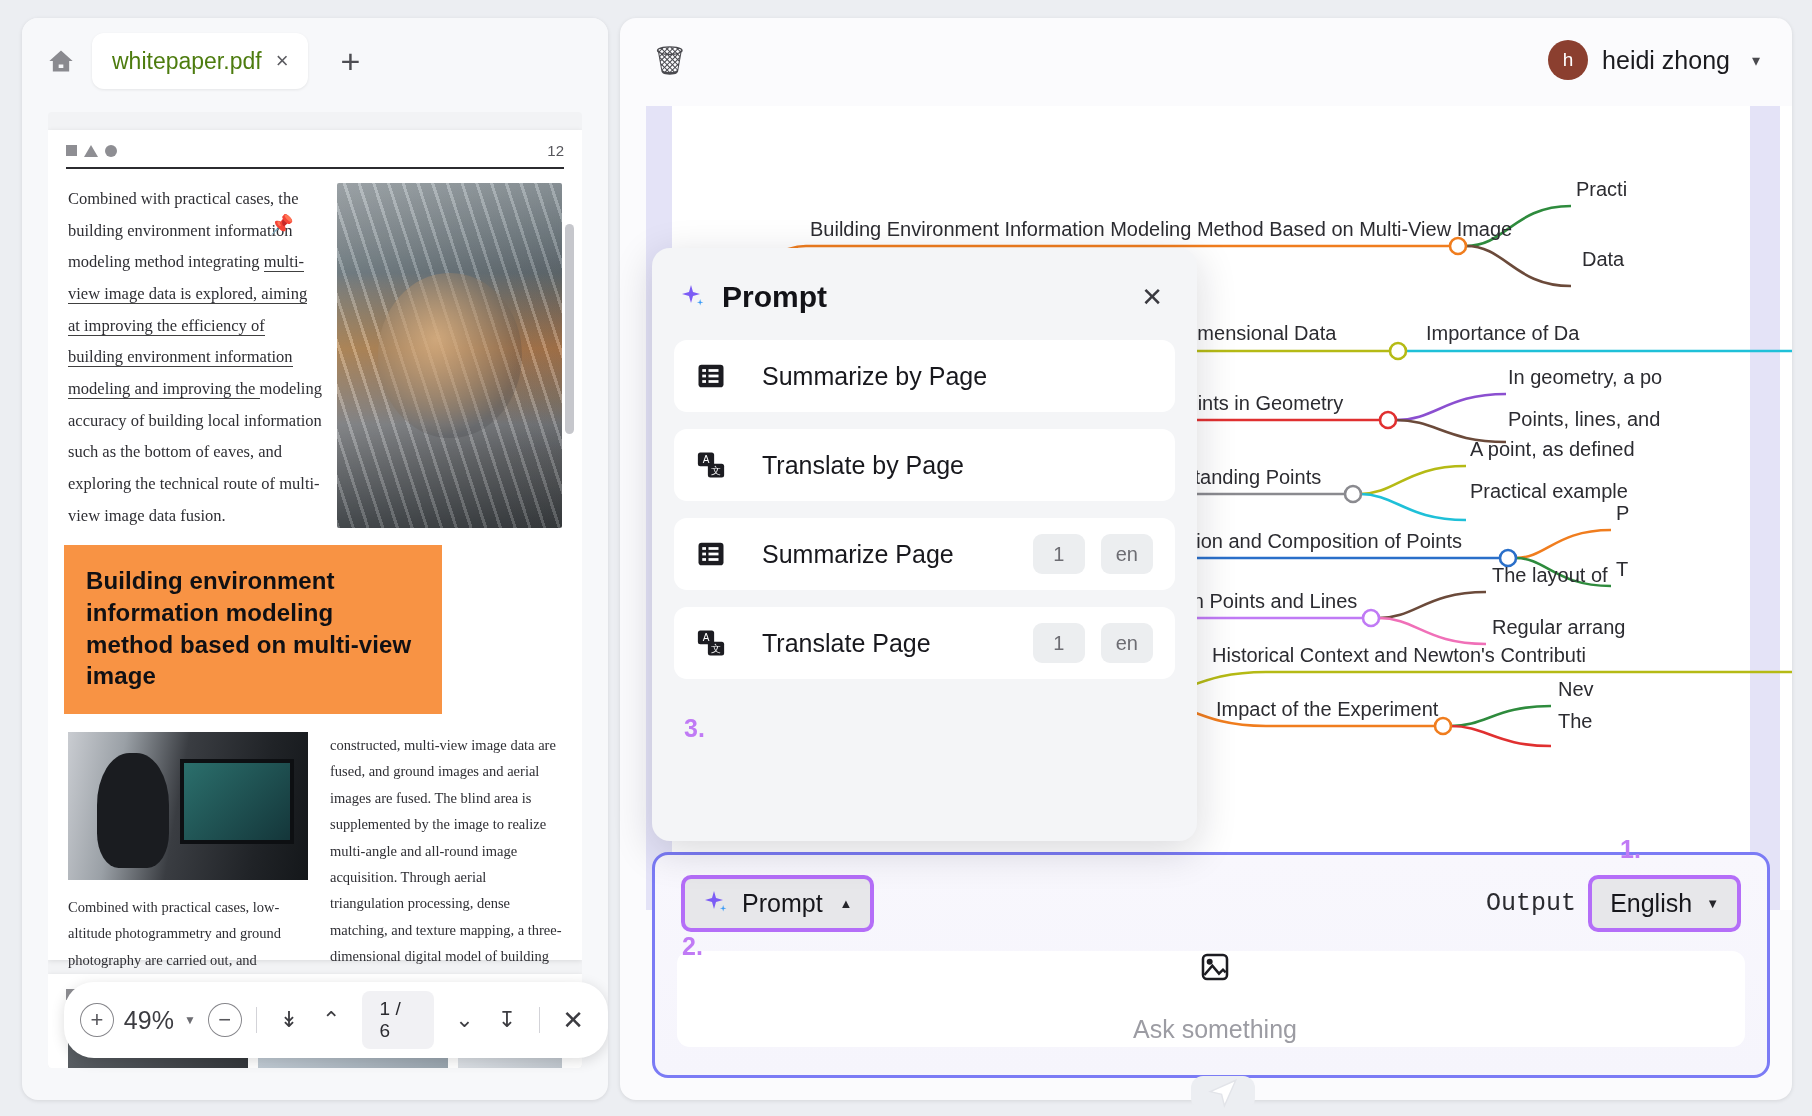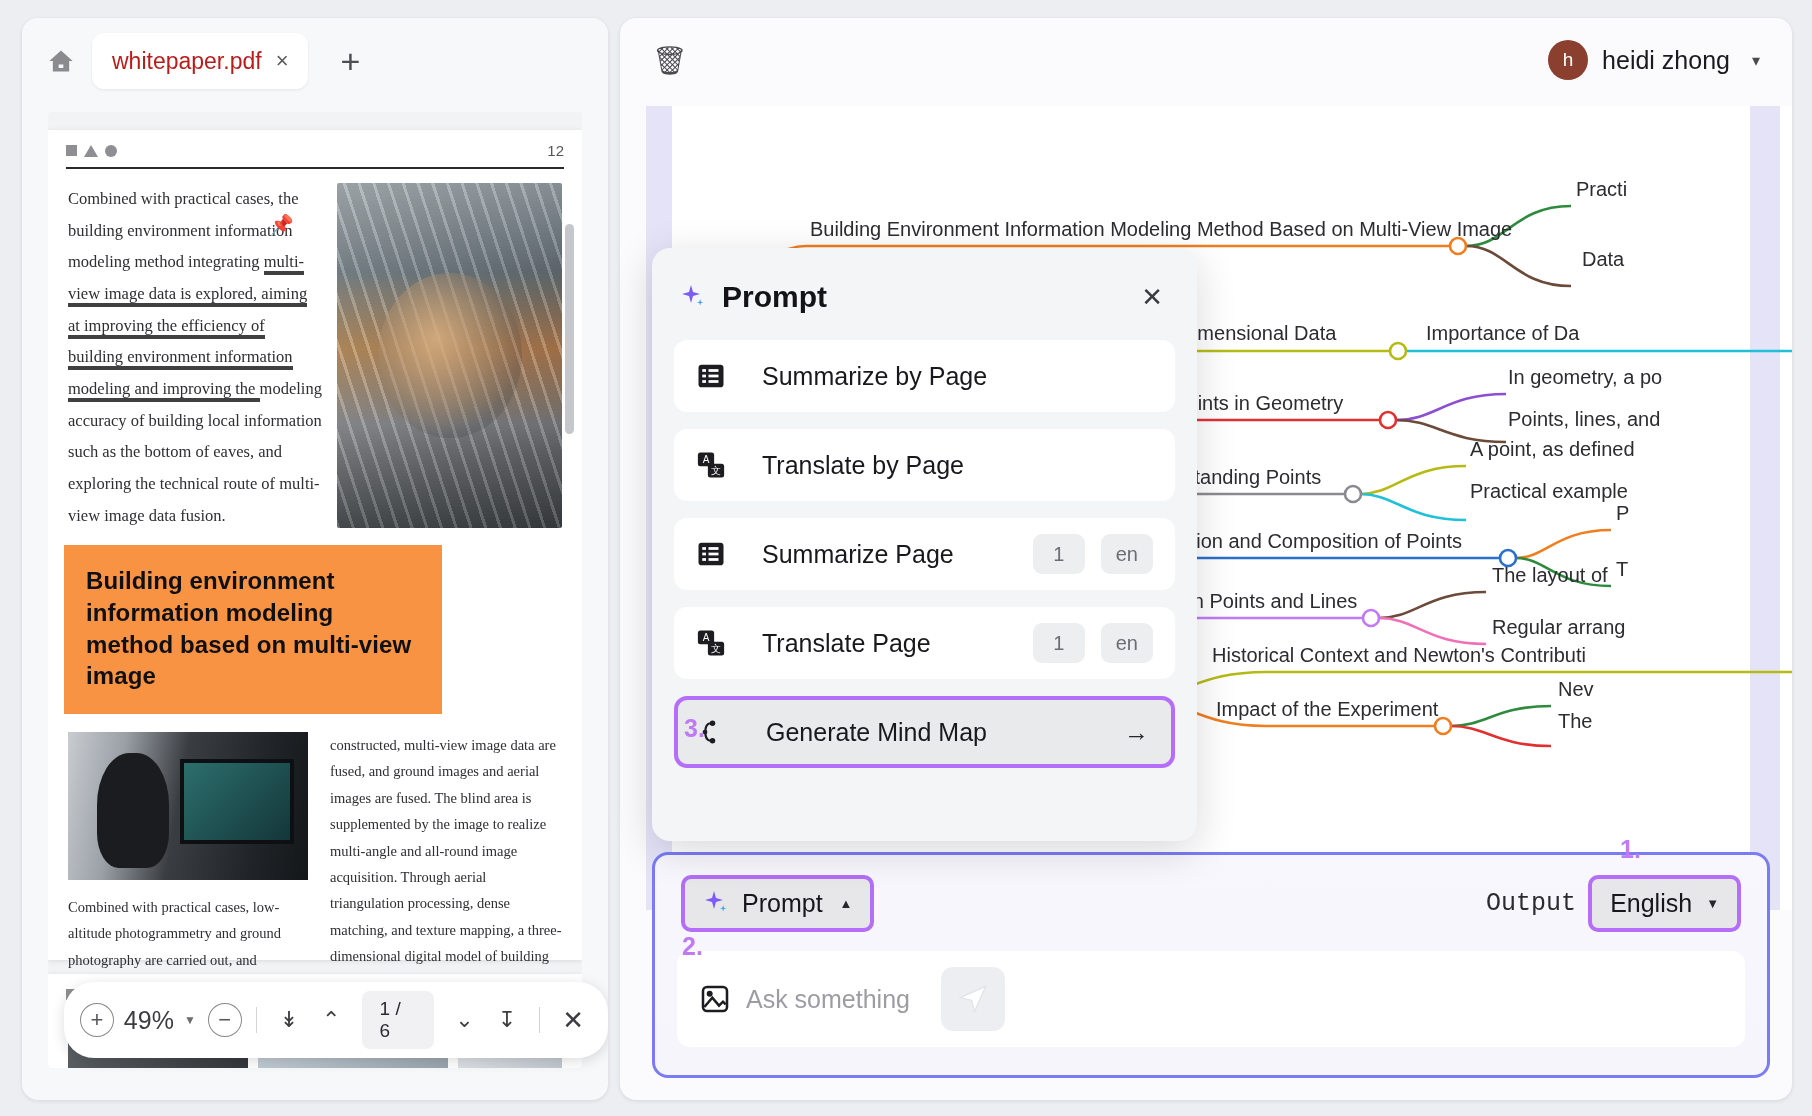--- a/index.html
+++ b/index.html
@@ -29,21 +29,21 @@
     width: 42px; height: 42px; display: flex; align-items: center; justify-content: center;
     border-radius: 8px; cursor: pointer;
   }
   .tab-chip {
     display: flex; align-items: center; gap: 14px;
     background: #fff; border-radius: 12px;
     padding: 12px 20px; height: 56px;
     box-shadow: 0 1px 3px rgba(0,0,0,.08);
     cursor: pointer;
   }
-  .tab-chip .tab-title { font-size: 23px; color: #b91c1c; white-space: nowrap; }
+  .tab-chip .tab-title { font-size: 23px; color: #4d7c0f; white-space: nowrap; }
   .tab-close { font-size: 22px; color: #5b5b60; line-height: 1; cursor: pointer; }
   .new-tab {
     width: 40px; height: 40px; margin-left: 12px;
     display: flex; align-items: center; justify-content: center;
     font-size: 34px; color: #4d4d52; font-weight: 300; cursor: pointer;
   }
 
   .doc-viewport {
     position: absolute; left: 26px; top: 94px; right: 26px; bottom: 32px;
     background: #f2f3f5; border-radius: 4px; overflow: hidden;
@@ -66,21 +66,21 @@
   .pnum { font-size: 15px; color: #56565b; }
   .page-rule { height: 2px; background: #2b2b2f; margin: 0 18px; }
 
   .doc-body { padding: 14px 20px 0 20px; position: relative; }
   .doc-top { display: flex; gap: 14px; }
   .doc-col-left { width: 255px; }
   .doc-para {
     font-family: "Liberation Serif", serif;
     font-size: 16.5px; line-height: 1.92; color: #2e2e33;
   }
-  .doc-para .ul { border-bottom: 4px solid #404040; }
+  .doc-para .ul { border-bottom: 1px solid #404040; }
   .pin { position: absolute; left: 222px; top: 44px; font-size: 19px; color: #f0c419; }
   .doc-photo-1 {
     flex: 1; height: 345px; border-radius: 2px;
     background:
       linear-gradient(120deg, rgba(255,255,255,.18), rgba(0,0,0,.25)),
       linear-gradient(#9aa3a8 0%, #6f7a80 26%, #b98a5a 48%, #8d8f92 70%, #4c5155 100%);
     background-blend-mode: overlay, normal;
     position: relative; overflow: hidden;
   }
   .doc-photo-1::before {
@@ -257,21 +257,21 @@
   .lang-sel {
     display: flex; align-items: center; gap: 14px;
     background: #e7e7ea; border: 4px solid #b46ef8;
     border-radius: 10px; padding: 10px 18px; cursor: pointer;
   }
   .lang-sel .txt { font-size: 25px; color: #16161b; }
   .lang-sel .cd { font-size: 13px; color: #26262b; }
   .comp-input {
     margin: 0 22px; height: 96px; background: #fff;
     border-radius: 13px; display: flex; align-items: center;
-    padding: 0 14px 0 22px; gap: 15px;
+    padding: 0 14px 0 22px; gap: 32px; flex-direction: column;
   }
   .img-ic { width: 32px; height: 32px; flex: none; cursor: pointer; }
   .ask-ph { font-size: 25px; color: #9c9ca3; }
   .hint { margin-left: auto; font-size: 22px; color: #a9a9b0; }
   .send-btn {
     width: 64px; height: 64px; border-radius: 12px;
     background: #eceef2; display: flex; align-items: center; justify-content: center;
     margin-left: 16px; cursor: pointer;
   }
 </style>
@@ -517,32 +517,20 @@
             <text x="16" y="19.5" font-size="8" fill="#fff" text-anchor="middle" font-family="Liberation Sans">文</text>
           </svg>
       </span>
       <span class="lbl">Translate Page</span>
       <span class="pd-badges">
         <span class="pd-badge">1</span>
         <span class="pd-badge">en</span>
       </span>
     </div>
 
-    <div class="pd-item highlight">
-      <span class="icon-box">
-        <svg width="30" height="30" viewBox="0 0 24 24" fill="none" stroke="#1c1c21" stroke-width="1.8">
-          <path d="M8 5 C 3 6 3 18 8 19"></path>
-          <circle cx="4" cy="12" r="1.9" fill="#1c1c21" stroke="none"></circle>
-          <circle cx="10" cy="5" r="2.2" fill="#1c1c21" stroke="none"></circle>
-          <circle cx="10" cy="19" r="2.2" fill="#1c1c21" stroke="none"></circle>
-        </svg>
-      </span>
-      <span class="lbl">Generate Mind Map</span>
-      <span class="arrow">→</span>
-    </div>
   </div>
 
   <div class="composer">
     <div class="comp-top">
       <div class="prompt-btn">
         <span class="spark">
           <svg width="26" height="26" viewBox="0 0 26 26">
             <path d="M11 1 L13 8 L20 10 L13 12 L11 19 L9 12 L2 10 L9 8 Z" fill="#7c5cf5"></path>
             <path d="M21 15 L22 18.5 L25.5 19.5 L22 20.5 L21 24 L20 20.5 L16.5 19.5 L20 18.5 Z" fill="#3b9cf7" transform="scale(.72) translate(7,6)"></path>
           </svg>

